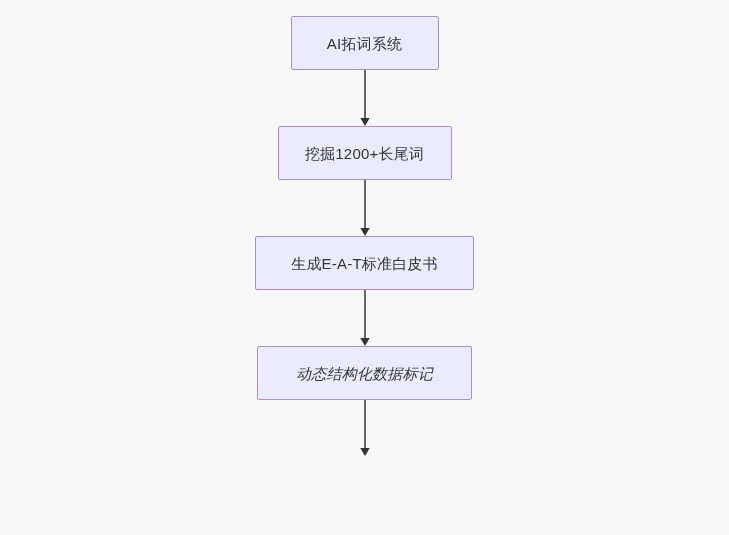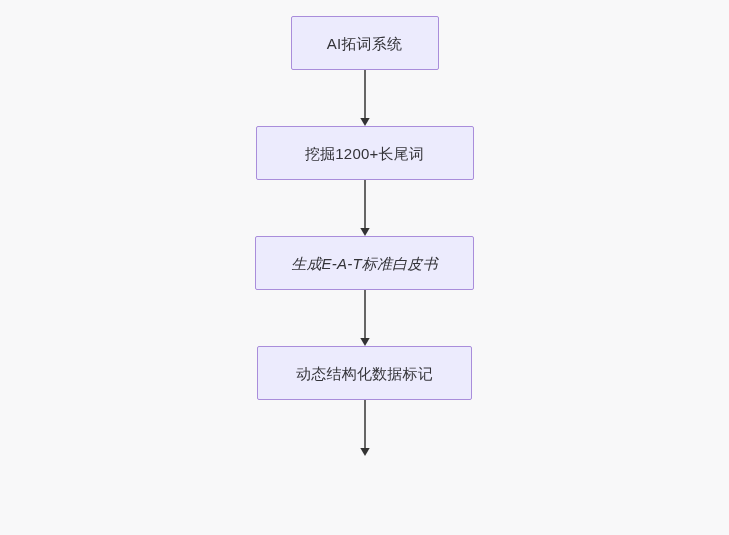--- a/index.html
+++ b/index.html
@@ -54,23 +54,23 @@
     width: 14px;
     height: 56px;
     z-index: 1;
     display: block;
   }
   .connector svg {
     display: block;
   }
   
   .n0 { width: 148px; }
-  .n1 { width: 218px; }
-  .n2 { width: 219px; font-style: italic; }
-  .n3 { width: 215px; }
+  .n1 { width: 174px; }
+  .n2 { width: 219px; }
+  .n3 { width: 215px; font-style: italic; }
   .n4 { width: 236px; }
   
   .top-spacer { height: 16px; width: 1px; }
 </style>
 </head>
 <body>
 
 <div id="flow-canvas">
   <div class="flow-column">
 

